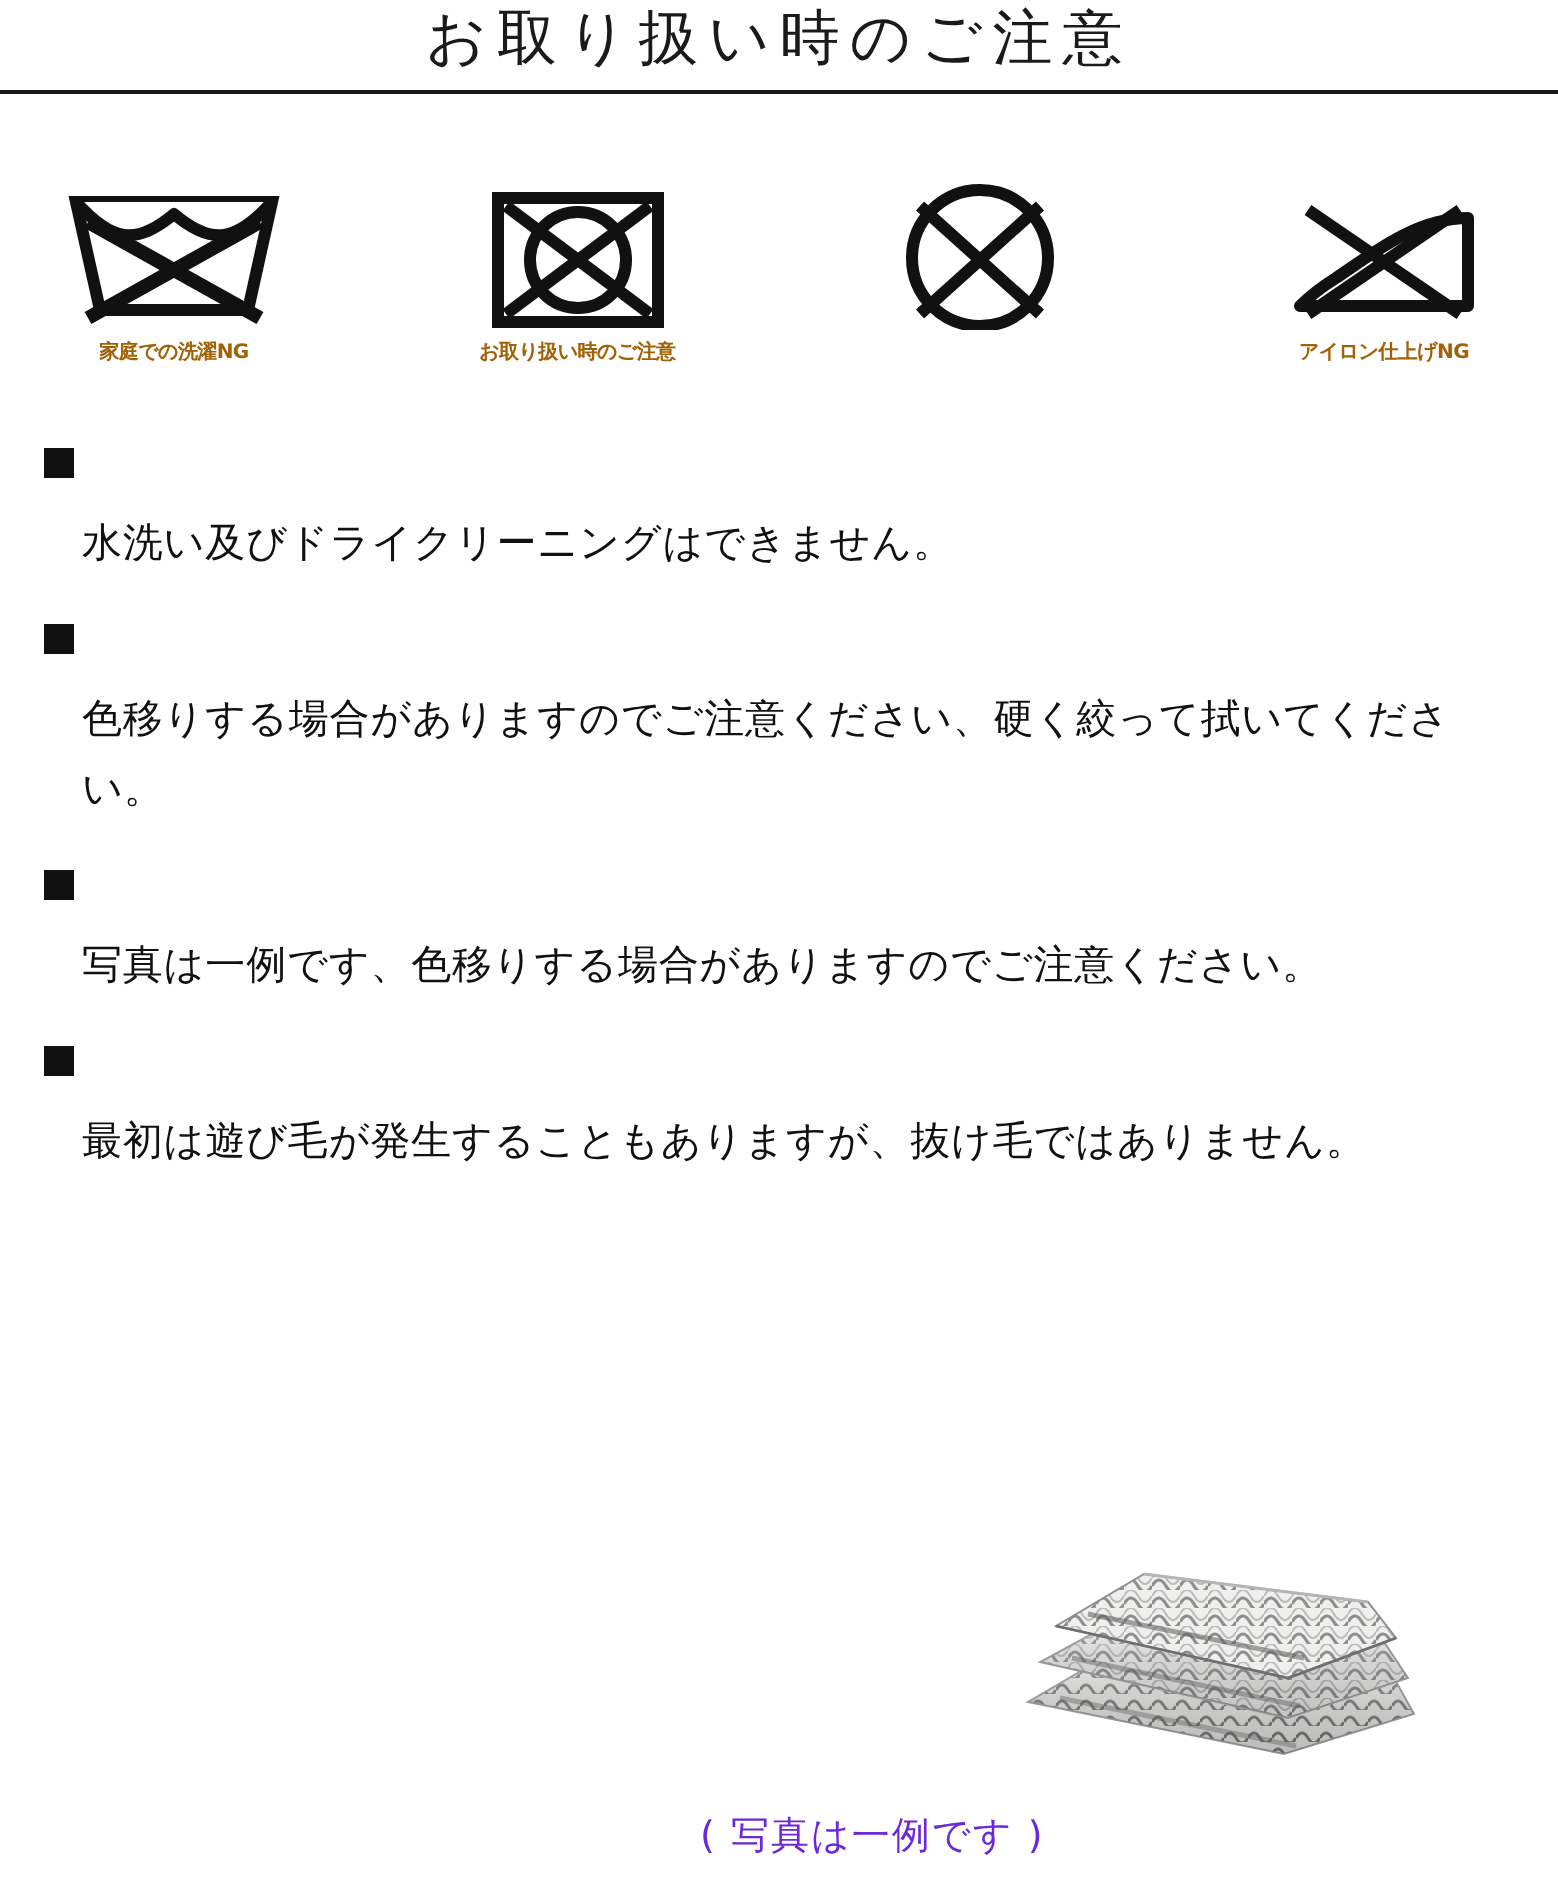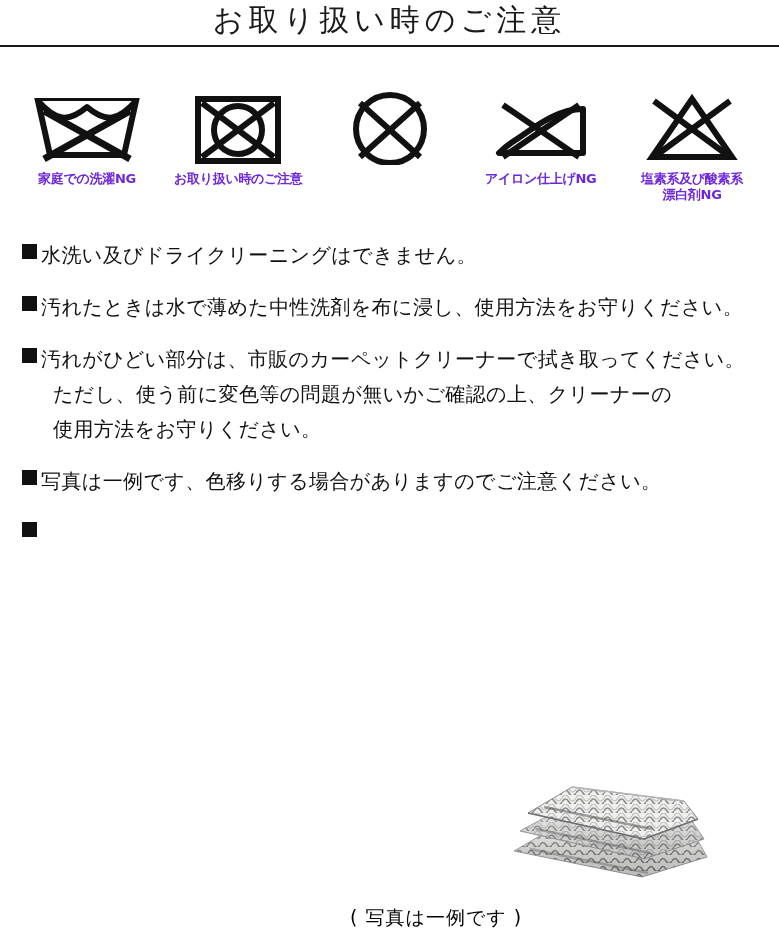--- a/index.html
+++ b/index.html
@@ -53,24 +53,24 @@
     align-items: center;
   }
   .symbol-art {
     height: 78px;
     display: flex;
     align-items: center;
     justify-content: center;
   }
   .symbol-label {
     margin-top: 6px;
-    font-size: 13px;
+    font-size: 10px;
     line-height: 1.25;
     text-align: left;
-    color: #6d28d9;
+    color: #a16207;
     letter-spacing: -0.3px;
     font-family: "DejaVu Sans", "Liberation Sans", sans-serif;
     font-weight: 700;
   }
 
   
   .notes {
     padding: 34px 22px 0 22px;
   }
   .note {
@@ -88,20 +88,21 @@
   }
   .note-lines {
     flex: 1 1 auto;
   }
   .note-line {
     font-size: 20px;
     line-height: 1.75;
     color: #111;
     letter-spacing: 0.4px;
     font-family: "DejaVu Sans", "Liberation Sans", sans-serif;
+    margin-top: 36px;
   }
   .note-line.indent {
     padding-left: 12px;
   }
 
   
   .photo-wrap {
     position: absolute;
     right: 52px;
     bottom: 55px;
@@ -111,21 +112,21 @@
   .photo {
     position: absolute;
     inset: 0;
     overflow: hidden;
   }
   .photo-caption {
     position: absolute;
     left: 350px;
     bottom: 18px;
     font-size: 19px;
-    color: #000000;
+    color: #6d28d9;
     letter-spacing: 1px;
     font-family: "DejaVu Sans", "Liberation Sans", sans-serif;
   }
 </style>
 </head>
 <body>
 
 <div class="header">
   <div class="header-title">お取り扱い時のご注意</div>
   <div class="header-rule"></div>
@@ -171,69 +172,51 @@
     <div class="symbol-art">
       <svg width="100" height="78" viewBox="0 0 100 78">
         <path d="M8 66 L92 66 L92 22 C66 22, 44 40, 26 52 C18 57, 12 62, 8 66 Z" fill="none" stroke="#111" stroke-width="6" stroke-linejoin="round"></path>
         <line x1="12" y1="18" x2="88" y2="70" stroke="#111" stroke-width="6"></line>
         <line x1="88" y1="18" x2="12" y2="70" stroke="#111" stroke-width="6"></line>
       </svg>
     </div>
     <div class="symbol-label">アイロン仕上げNG</div>
   </div>
 
-  <div class="symbol-cell">
-    <div class="symbol-art">
-      <svg width="104" height="78" viewBox="0 0 104 78">
-        <path d="M52 12 L92 70 L12 70 Z" fill="none" stroke="#111" stroke-width="6" stroke-linejoin="miter"></path>
-        <line x1="14" y1="14" x2="90" y2="70" stroke="#111" stroke-width="6"></line>
-        <line x1="90" y1="14" x2="14" y2="70" stroke="#111" stroke-width="6"></line>
-      </svg>
-    </div>
-    <div class="symbol-label">塩素系及び酸素系</div>
-    <div class="symbol-label" style="margin-top:0;">漂白剤NG</div>
-  </div>
 
 </div>
 
 <div class="notes">
 
   <div class="note">
     <div class="note-bullet"></div>
     <div class="note-lines">
       <div class="note-line">水洗い及びドライクリーニングはできません。</div>
     </div>
   </div>
 
   <div class="note">
     <div class="note-bullet"></div>
     <div class="note-lines">
-      <div class="note-line">汚れたときは水で薄めた中性洗剤を布に浸し、使用方法をお守りください。</div>
-    </div>
-  </div>
-
-  <div class="note">
-    <div class="note-bullet"></div>
-    <div class="note-lines">
-      <div class="note-line">汚れがひどい部分は、市販のカーペットクリーナーで拭き取ってください。</div>
-      <div class="note-line indent">ただし、使う前に変色等の問題が無いかご確認の上、クリーナーの</div>
-      <div class="note-line indent">使用方法をお守りください。</div>
-    </div>
-  </div>
+      <div class="note-line">色移りする場合がありますのでご注意ください、硬く絞って拭いてください。</div>
+    </div>
+  </div>
+
 
   <div class="note">
     <div class="note-bullet"></div>
     <div class="note-lines">
       <div class="note-line">写真は一例です、色移りする場合がありますのでご注意ください。</div>
     </div>
   </div>
 
   <div class="note">
     <div class="note-bullet"></div>
     <div class="note-lines">
+      <div class="note-line">最初は遊び毛が発生することもありますが、抜け毛ではありません。</div>
     </div>
   </div>
 
 
 
 </div>
 
 <div class="photo-wrap">
   <div class="photo">
     <svg width="235" height="135" viewBox="0 0 235 135">

